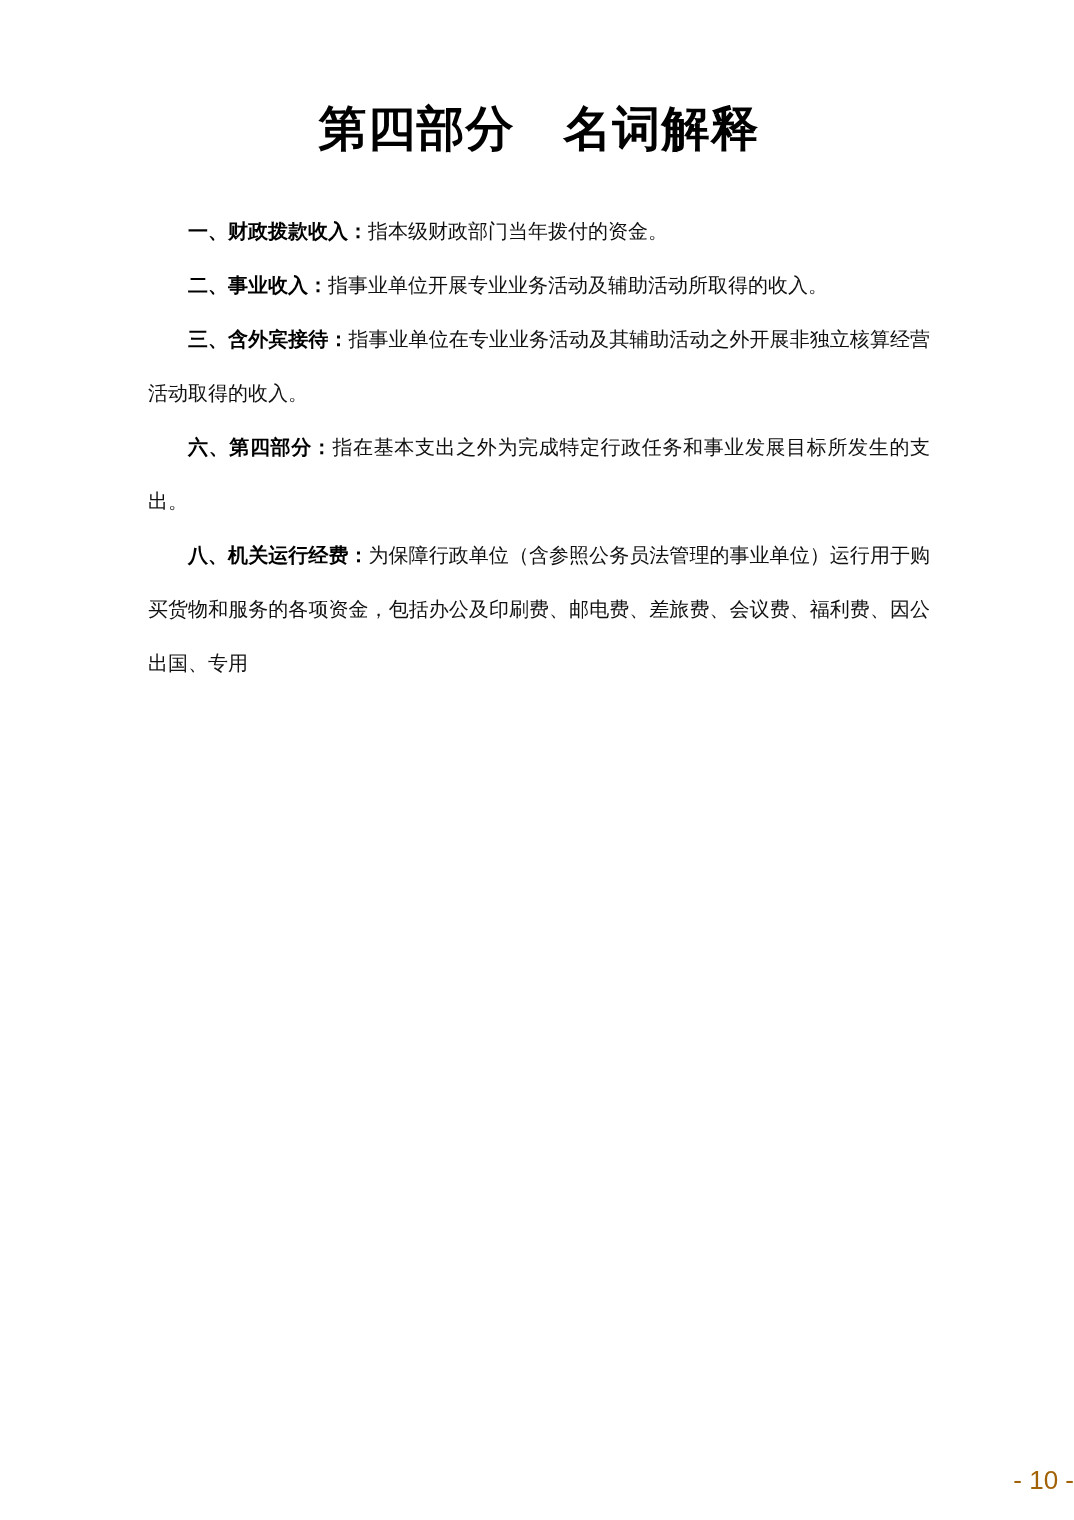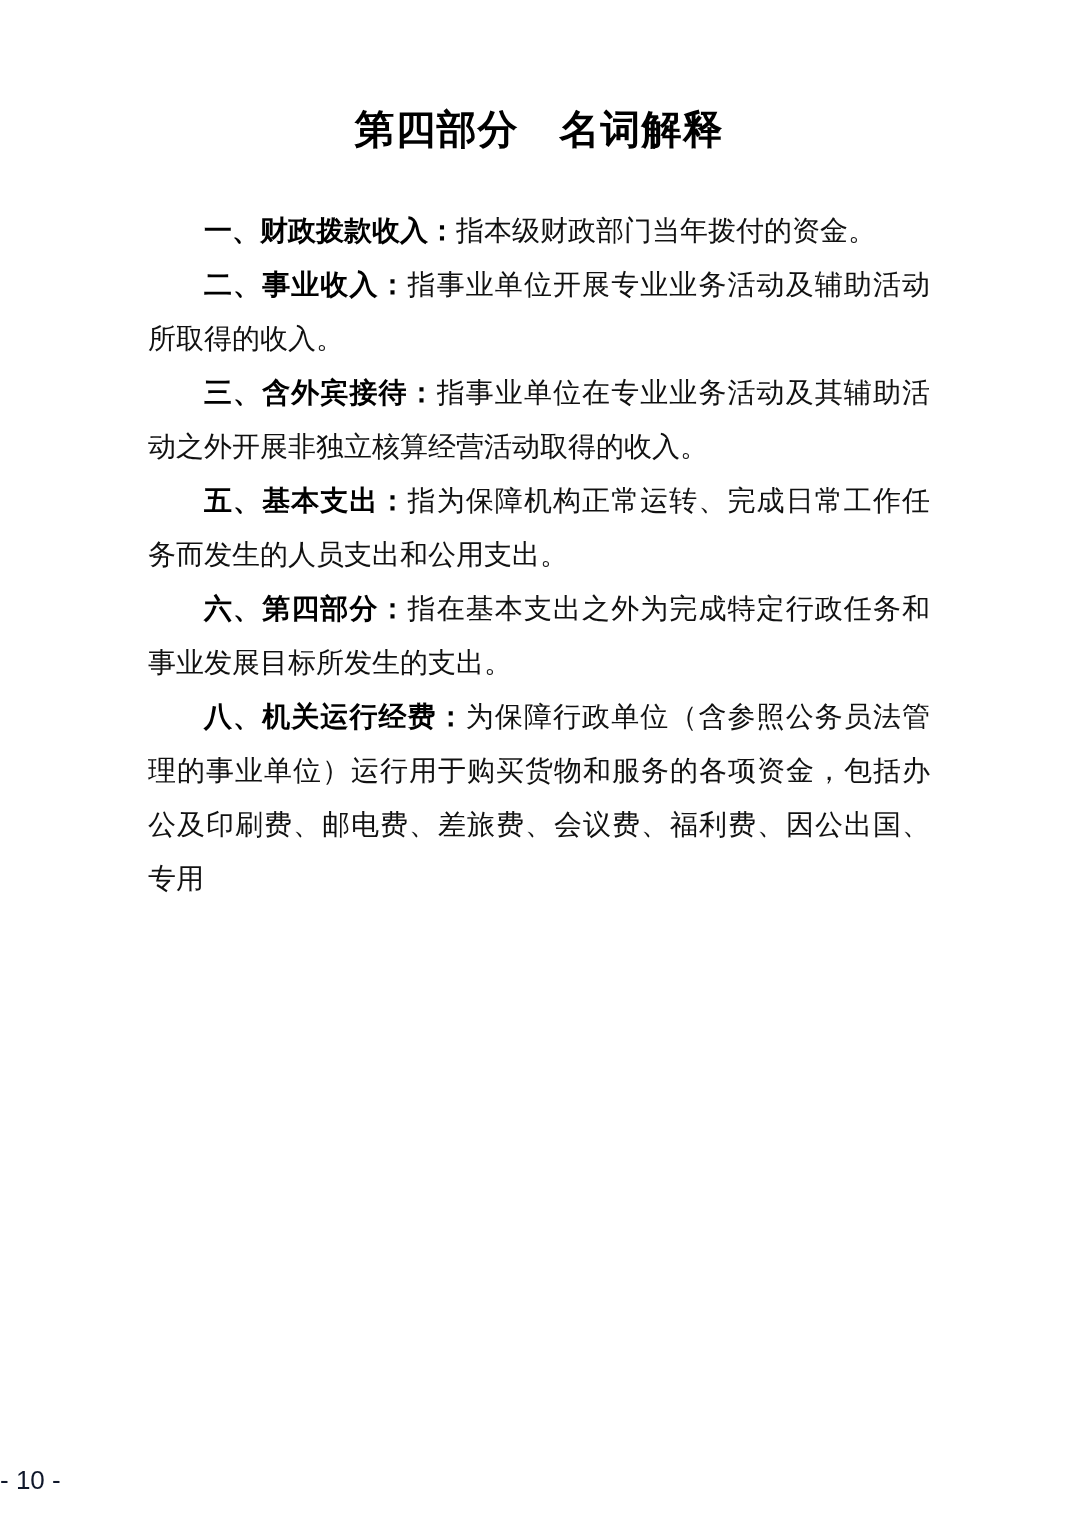--- a/index.html
+++ b/index.html
@@ -15,29 +15,29 @@
     box-sizing: border-box;
     padding: 100px 144px 0 148px;
     overflow: hidden;
     color: #111111;
   }
   .doc-title {
     margin: 0;
     text-align: center;
     font-family: "Liberation Sans", "DejaVu Sans", sans-serif;
     font-weight: bold;
-    font-size: 40px;
+    font-size: 48px;
     line-height: 58px;
     letter-spacing: 1px;
     color: #000000;
   }
   .doc-body {
     margin-top: 46px;
     font-family: "Liberation Serif", "DejaVu Serif", serif;
-    font-size: 28px;
+    font-size: 20px;
     line-height: 54px;
     text-align: justify;
     text-justify: inter-character;
     word-break: break-all;
   }
   .para {
     margin: 0;
     text-indent: 2em;
   }
   .term {
@@ -45,24 +45,24 @@
     color: #000000;
   }
   .definition {
     font-weight: normal;
   }
   .page-number {
     position: absolute;
     bottom: 24px;
     left: 0;
     width: 100%;
-    text-align: left;
+    text-align: right;
     font-family: "Liberation Sans", "DejaVu Sans", sans-serif;
     font-size: 26px;
-    color: #0f172a;
+    color: #a16207;
   }
 </style>
 </head>
 <body>
 
 <div class="page">
 
   <h1 class="doc-title">第四部分　名词解释</h1>
 
   <div class="doc-body">
@@ -73,23 +73,20 @@
 
     <p class="para">
       <span class="term">二、事业收入：</span><span class="definition">指事业单位开展专业业务活动及辅助活动所取得的收入。</span>
     </p>
 
     <p class="para">
       <span class="term">三、含外宾接待：</span><span class="definition">指事业单位在专业业务活动及其辅助活动之外开展非独立核算经营活动取得的收入。</span>
     </p>
 
 
-    <p class="para">
-      <span class="term">五、基本支出：</span><span class="definition">指为保障机构正常运转、完成日常工作任务而发生的人员支出和公用支出。</span>
-    </p>
 
     <p class="para">
       <span class="term">六、第四部分：</span><span class="definition">指在基本支出之外为完成特定行政任务和事业发展目标所发生的支出。</span>
     </p>
 
 
     <p class="para">
       <span class="term">八、机关运行经费：</span><span class="definition">为保障行政单位（含参照公务员法管理的事业单位）运行用于购买货物和服务的各项资金，包括办公及印刷费、邮电费、差旅费、会议费、福利费、因公出国、专用</span>
     </p>
 

